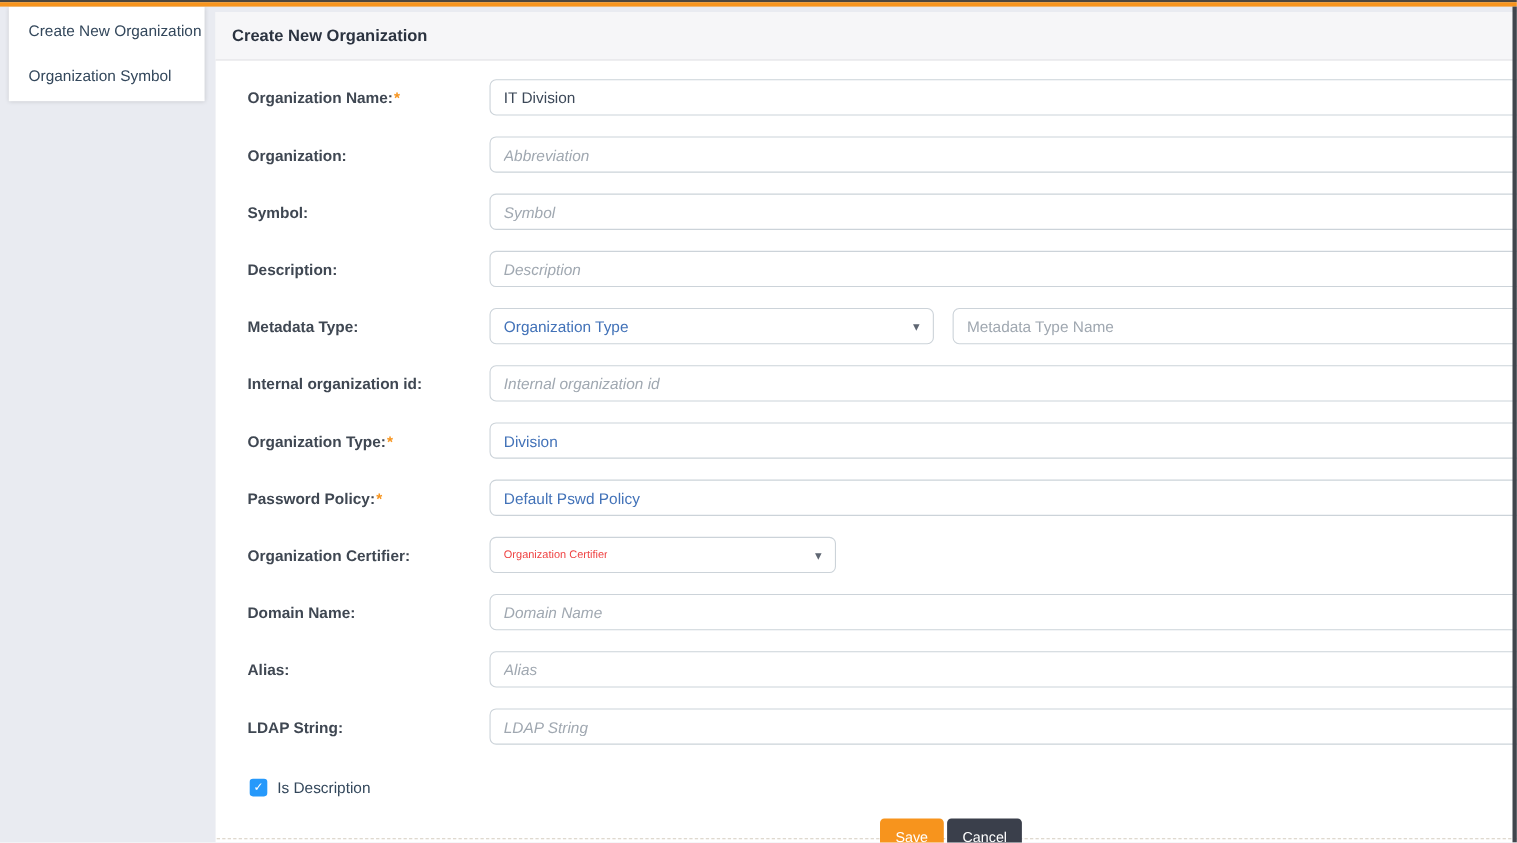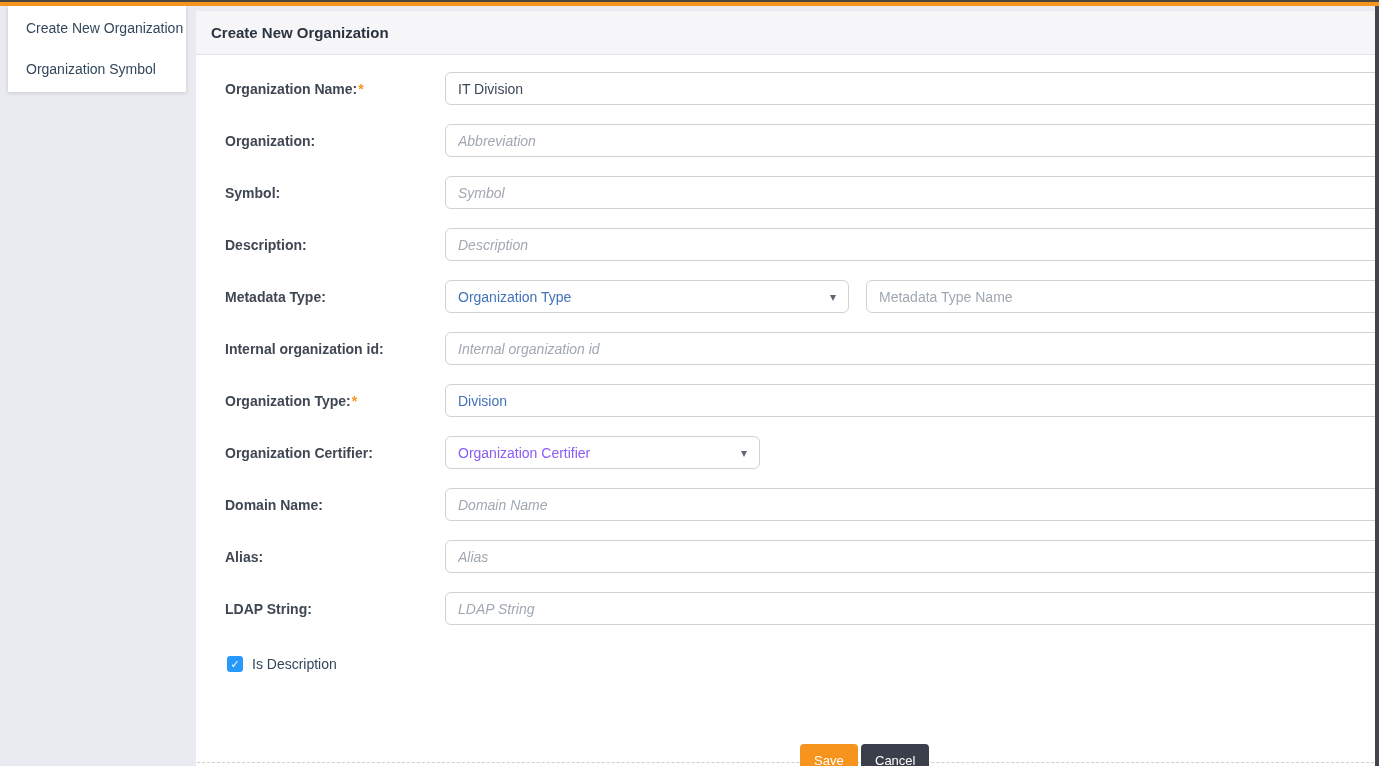--- a/index.html
+++ b/index.html
@@ -57,21 +57,21 @@
   }
   input.text-ctrl::placeholder { font-style: italic; color: #a0a8b1; opacity: 1; }
   input.text-ctrl.ph-normal::placeholder { font-style: normal; }
 
   .select-ctrl {
     height: 33px; border: 1px solid #ccd3d9; border-radius: 6px;
     background: #fff; display: flex; align-items: center;
     padding: 0 12px; cursor: pointer;
   }
   .select-val { font-size: 14px; color: #4272b8; white-space: nowrap; overflow: hidden; }
-  .select-ph  { font-size: 14px; color: #8b5cf6; white-space: nowrap; overflow: hidden; }
+  .select-ph  { font-size: 10px; color: #ef4444; white-space: nowrap; overflow: hidden; }
   .select-arrow { margin-left: auto; color: #5f6672; font-size: 12px; line-height: 1; padding-left: 10px; }
 
   
   .checkbox-row { display: flex; align-items: center; margin-top: 31px; margin-left: 2px; }
   .checkbox {
     width: 16px; height: 16px; background: #2699fb; border-radius: 3px;
     color: #fff; font-size: 11px; line-height: 16px; text-align: center;
     cursor: pointer; flex: 0 0 16px;
   }
   .checkbox-label { margin-left: 9px; font-size: 14px; color: #33475b; }
@@ -133,20 +133,26 @@
           <div class="form-label">Internal organization id:</div>
           <input type="text" class="text-ctrl fctrl flexctrl" placeholder="Internal organization id" style="">
         </div>
         <div class="form-row">
           <div class="form-label">Organization Type:<span class="required-star">*</span></div>
           <div class="select-ctrl fctrl flexctrl">
             <span class="select-val">Division</span>
           </div>
         </div>
         <div class="form-row">
+          <div class="form-label">Password Policy:<span class="required-star">*</span></div>
+          <div class="select-ctrl fctrl flexctrl">
+            <span class="select-val">Default Pswd Policy</span>
+          </div>
+        </div>
+        <div class="form-row">
           <div class="form-label">Organization Certifier:</div>
           <div class="select-ctrl fctrl" style="width: 315px;">
             <span class="select-ph">Organization Certifier</span>
             <span class="select-arrow">▾</span>
           </div>
         </div>
         <div class="form-row">
           <div class="form-label">Domain Name:</div>
           <input type="text" class="text-ctrl fctrl flexctrl" placeholder="Domain Name" style="">
         </div>

